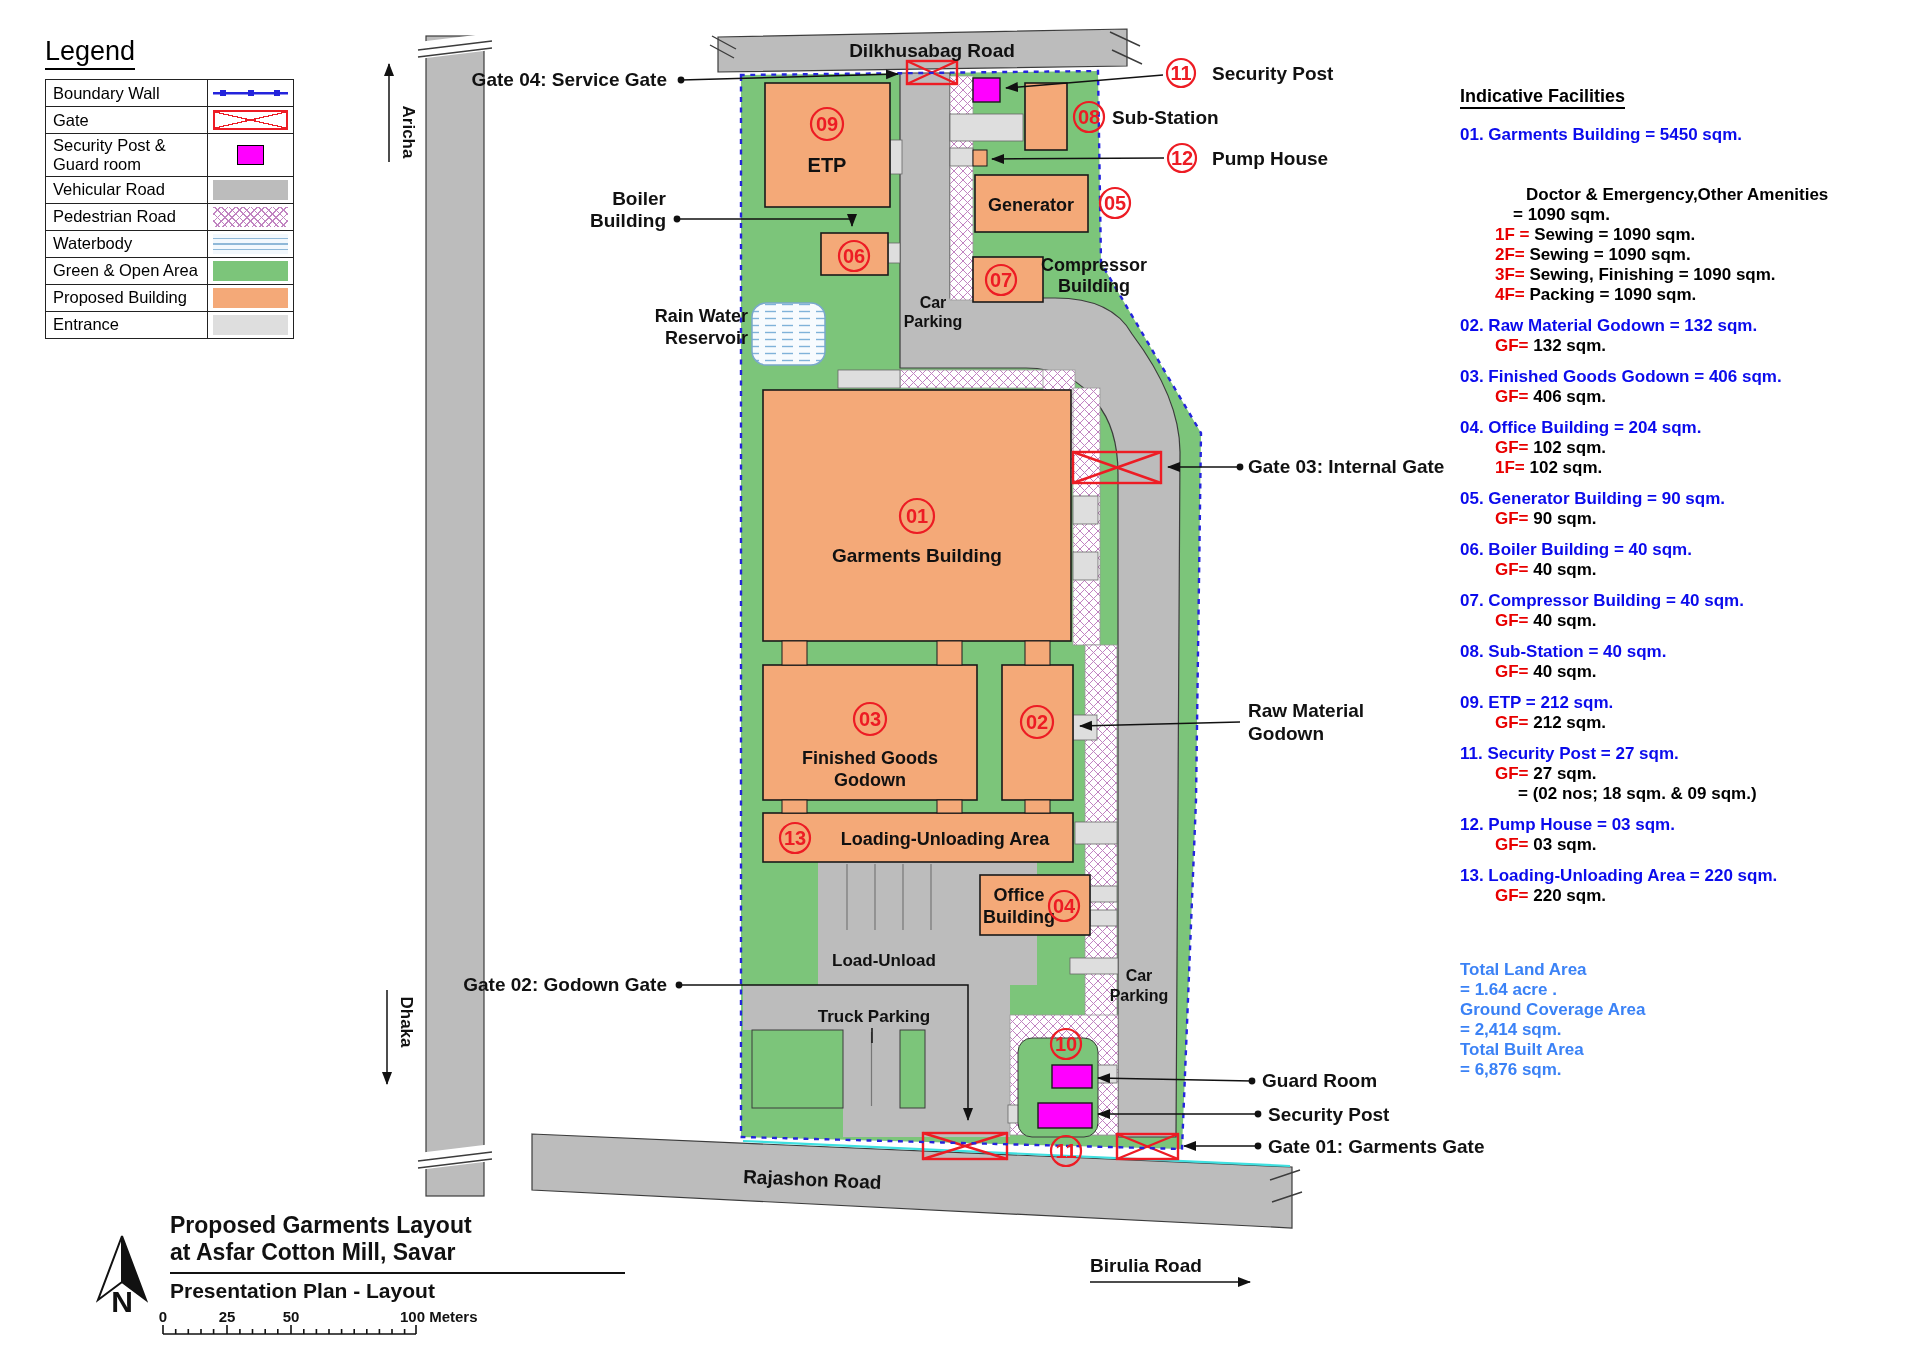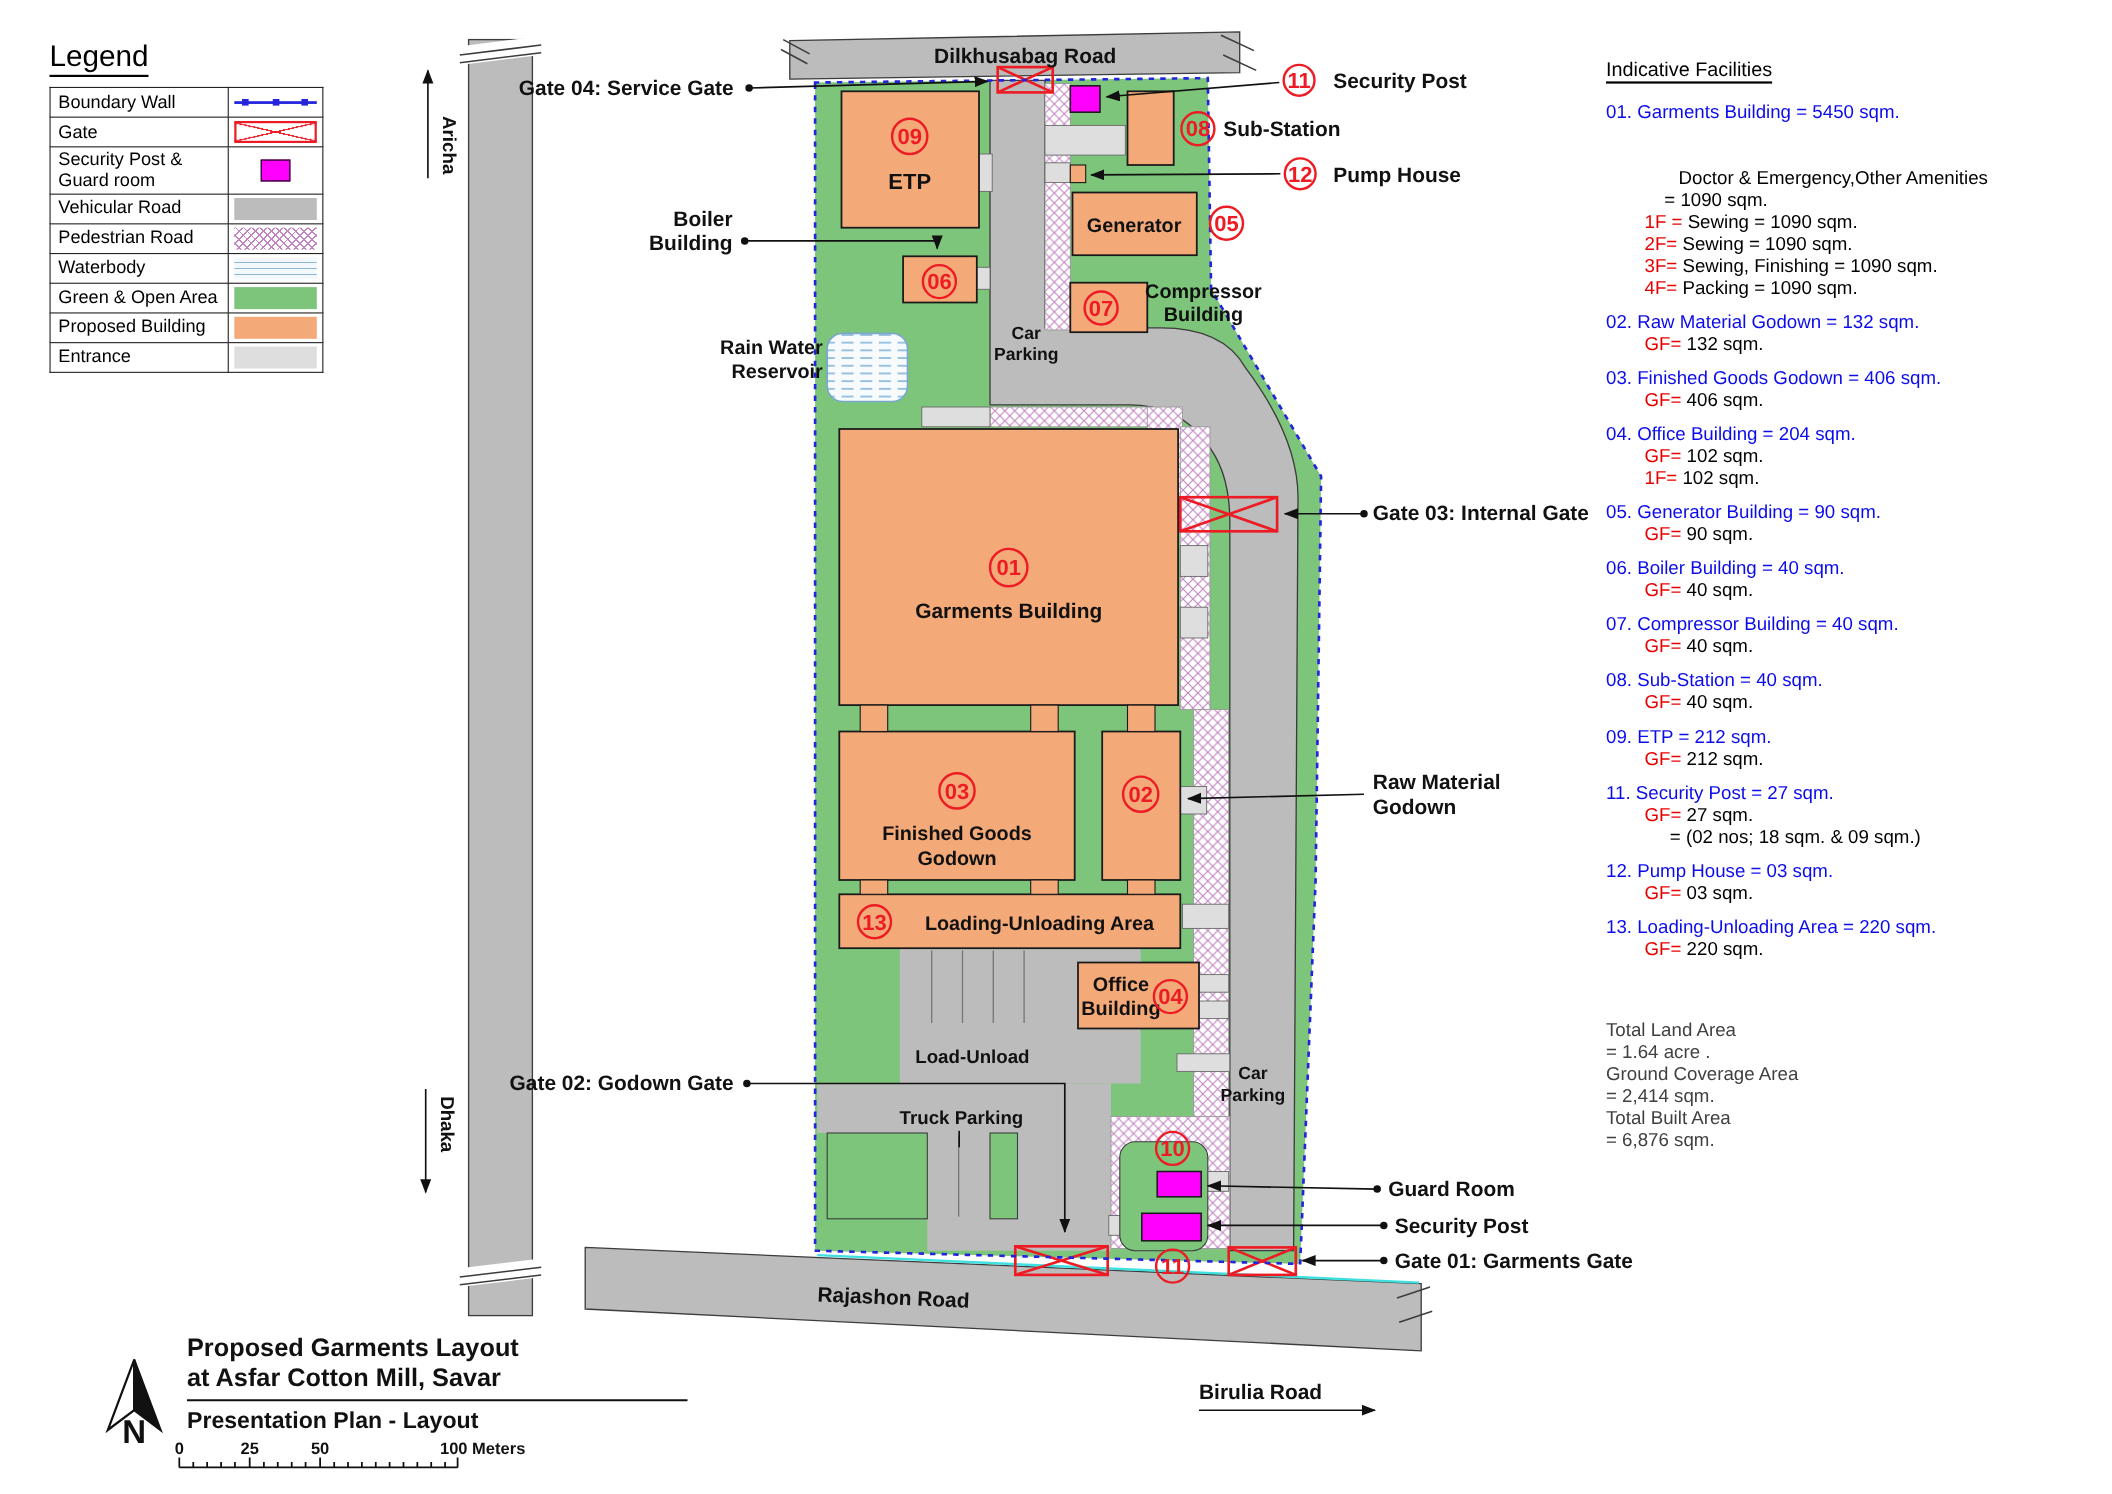--- a/index.html
+++ b/index.html
@@ -52,27 +52,27 @@
   .sw-vehicular{background:var(--road)}
   .sw-pedestrian{background:
     repeating-linear-gradient(45deg,transparent 0 4px,var(--hatch) 4px 5.2px),
     repeating-linear-gradient(-45deg,transparent 0 4px,var(--hatch) 4px 5.2px),#fff}
   .sw-water{background:repeating-linear-gradient(180deg,#f2f8fd 0 4px,#8fb8d8 4px 5.4px)}
   .sw-green{background:var(--green)}
   .sw-building{background:var(--building)}
   .sw-entrance{background:var(--entrance)}
 
   
-  #facilities{position:absolute;left:1460px;top:53px;width:392px;z-index:2;font-weight:normal;font-size:17px;line-height:20px;color:#000}
+  #facilities{position:absolute;left:1460px;top:86px;width:392px;z-index:2;font-weight:bold;font-size:17px;line-height:20px;color:#000}
   #facilities .f-head{font-size:18px;border-bottom:2px solid #000;display:inline-block;margin-bottom:16px;padding-bottom:1px}
   .f-sec{margin-bottom:11px}
   .f-title{color:var(--fblue)}
   .f-row{padding-left:35px}
   .f-pre{color:var(--fred)}
-  #f-totals{margin-top:54px;color:#404040}
+  #f-totals{margin-top:54px;color:#3b82f6}
 </style>
 </head>
 <body>
 
 <div id="legend">
   <div class="lg-title">Legend</div>
   <table>
       <tbody id="legend-rows">
         <tr>
           <td class="lbl">Boundary Wall</td>

